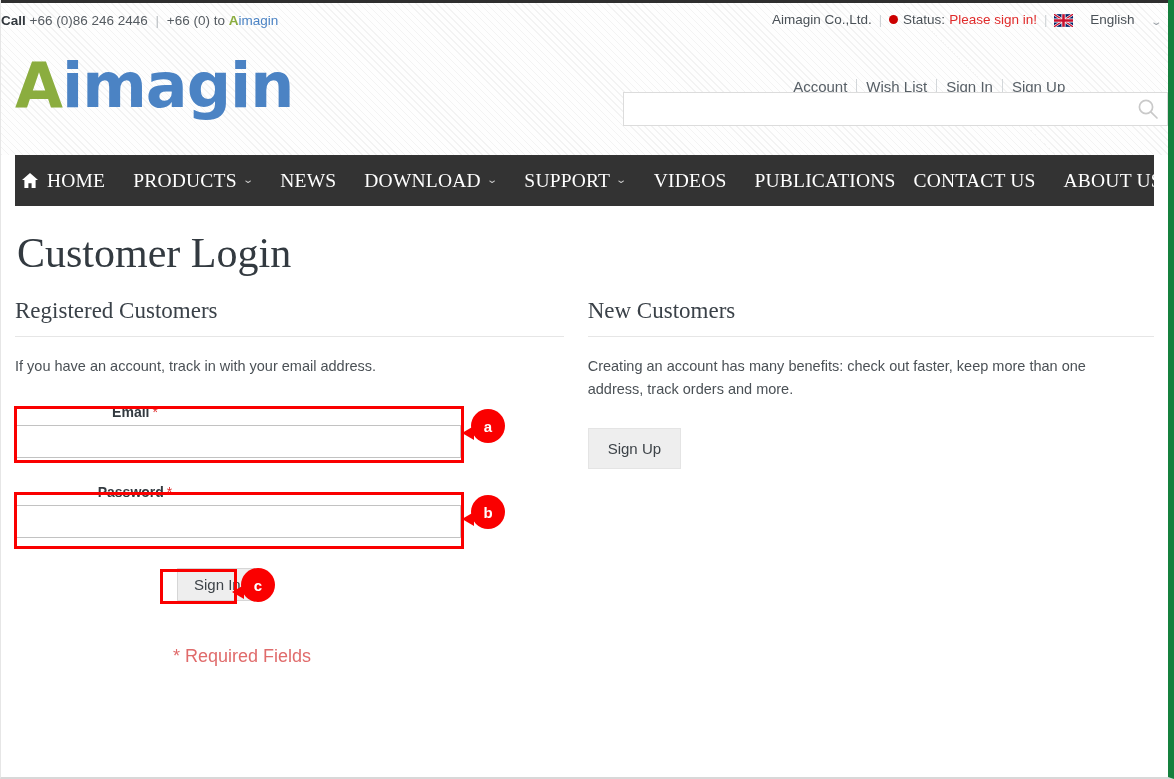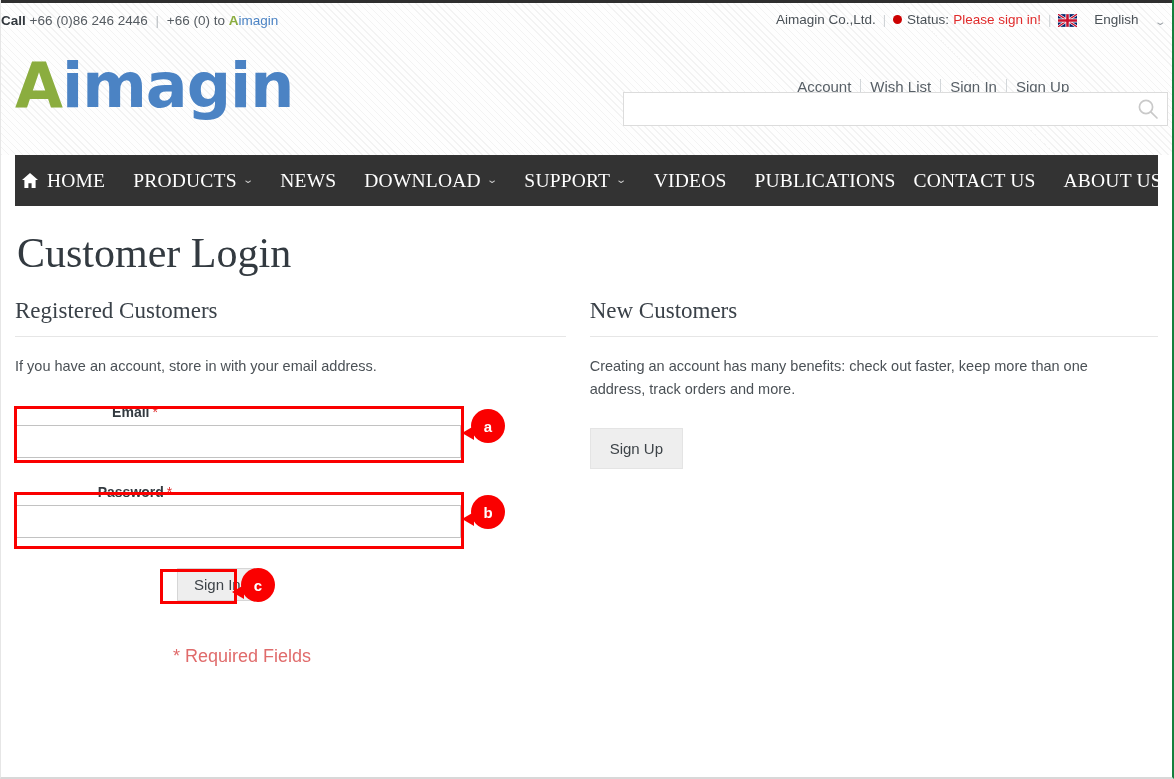--- a/index.html
+++ b/index.html
@@ -16,21 +16,21 @@
     -webkit-font-smoothing: antialiased;
   }
 
   #page {
     position: relative;
     width: 1174px;
     height: 779px;
     box-sizing: border-box;
     border-bottom: 2px solid #d8d8d8;
     border-left: 1px solid #e6e6e6;
-    border-right: 2px solid #15803d;
+    border-right: 6px solid #15803d;
     background: #ffffff;
     overflow: hidden;
   }
 
   
   .header-area {
     position: relative;
     height: 152px;
     background-color: #fefefe;
     background-image: repeating-linear-gradient(
@@ -487,21 +487,21 @@
     </div>
   </div>
 
   <div class="main">
     <h1 class="page-title">Customer Login</h1>
 
     <div class="columns">
 
       <div class="col-left">
         <h2 class="block-title">Registered Customers</h2>
-        <p class="block-note">If you have an account, store in with your email address.</p>
+        <p class="block-note">If you have an account, track in with your email address.</p>
 
         <div class="field">
           <label class="field-label">
             <span>Email</span><span class="req-star">*</span>
           </label>
           <input class="text-input" type="text" placeholder="" style="">
         </div>
 
         <div class="field">
           <label class="field-label">

